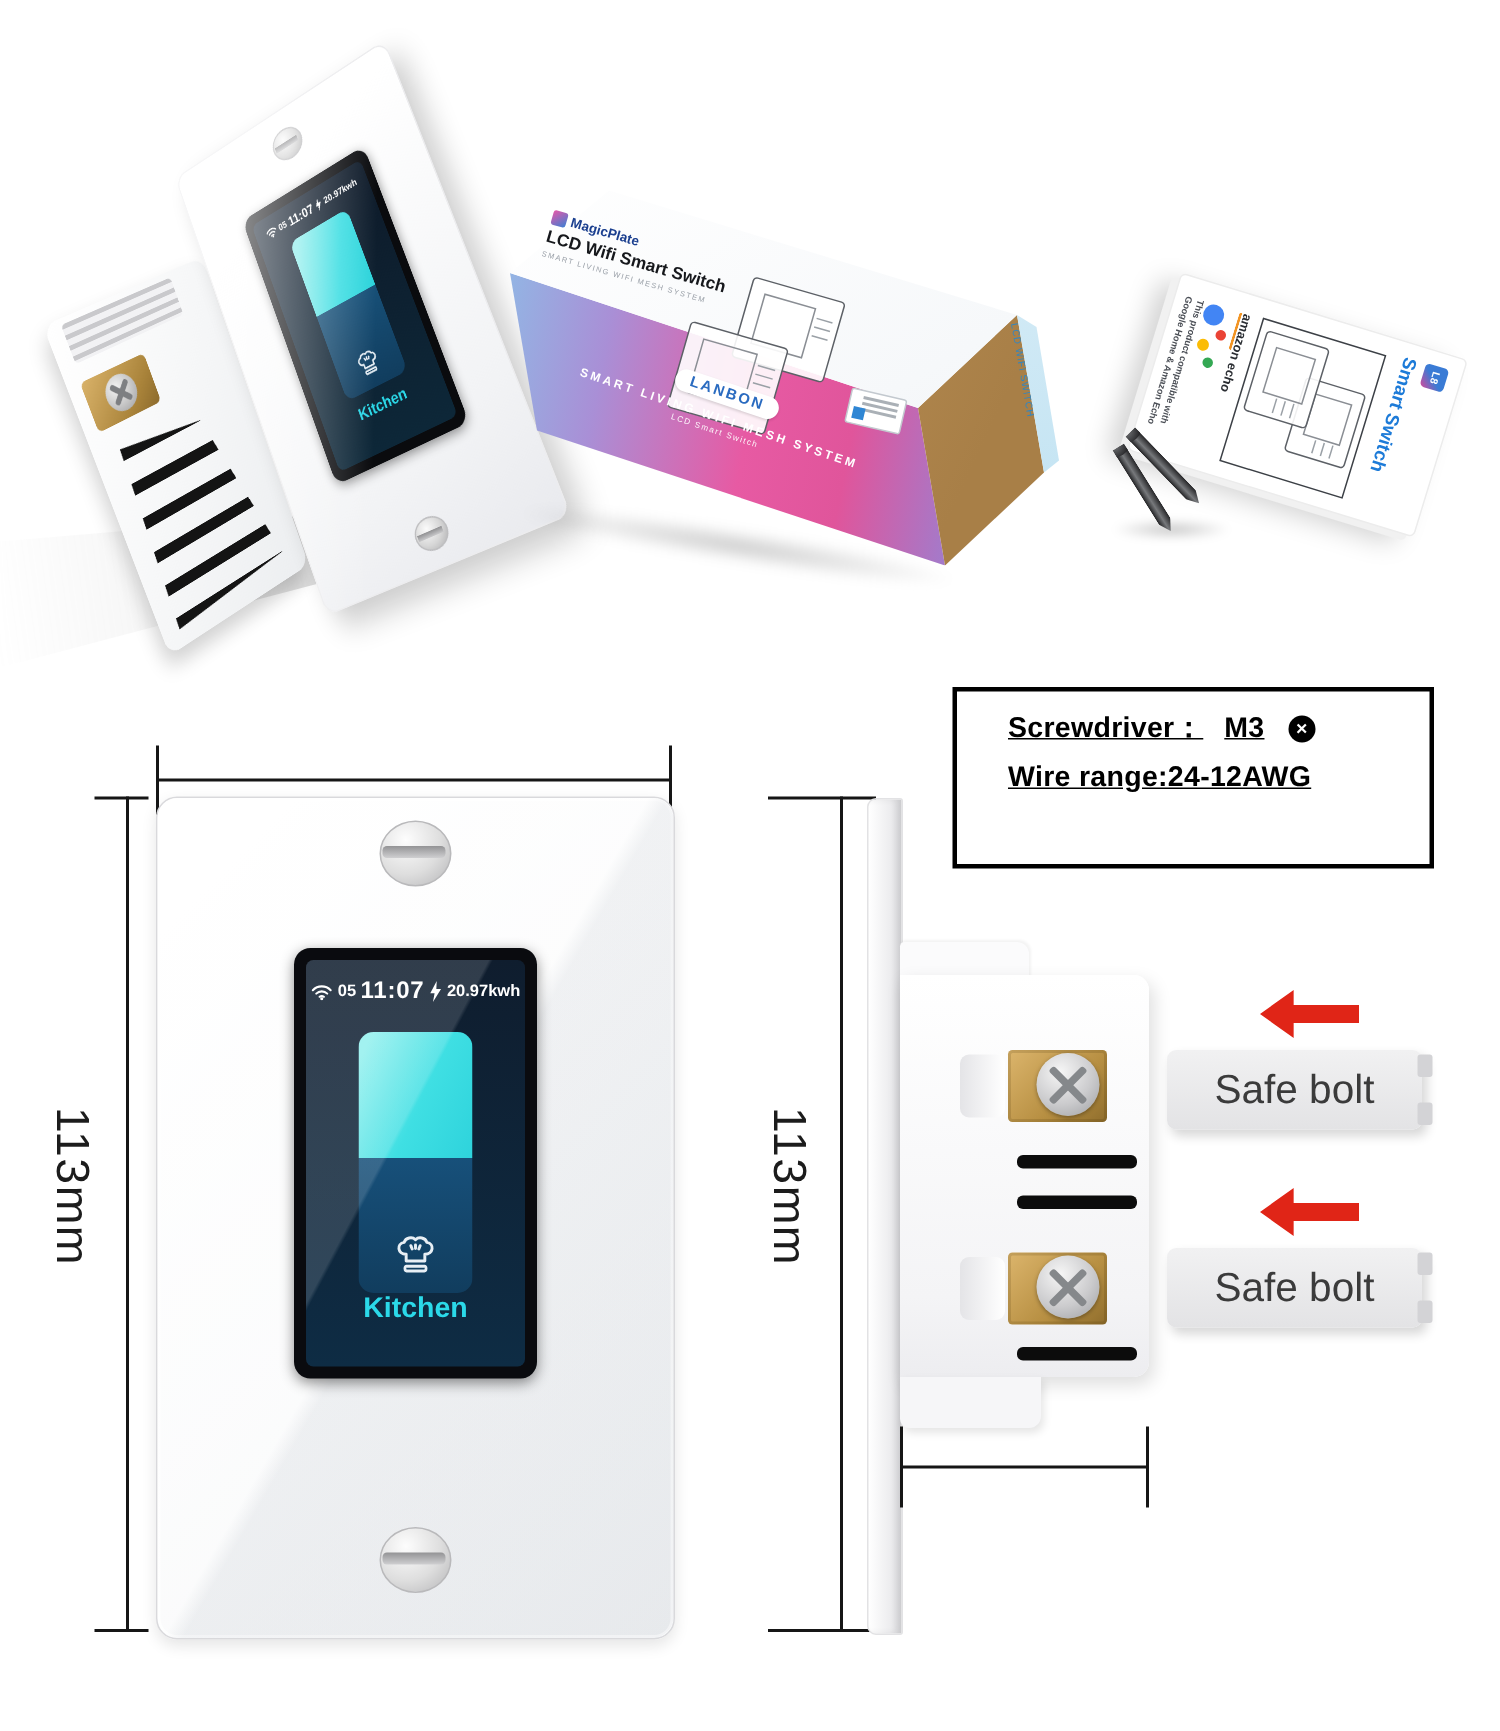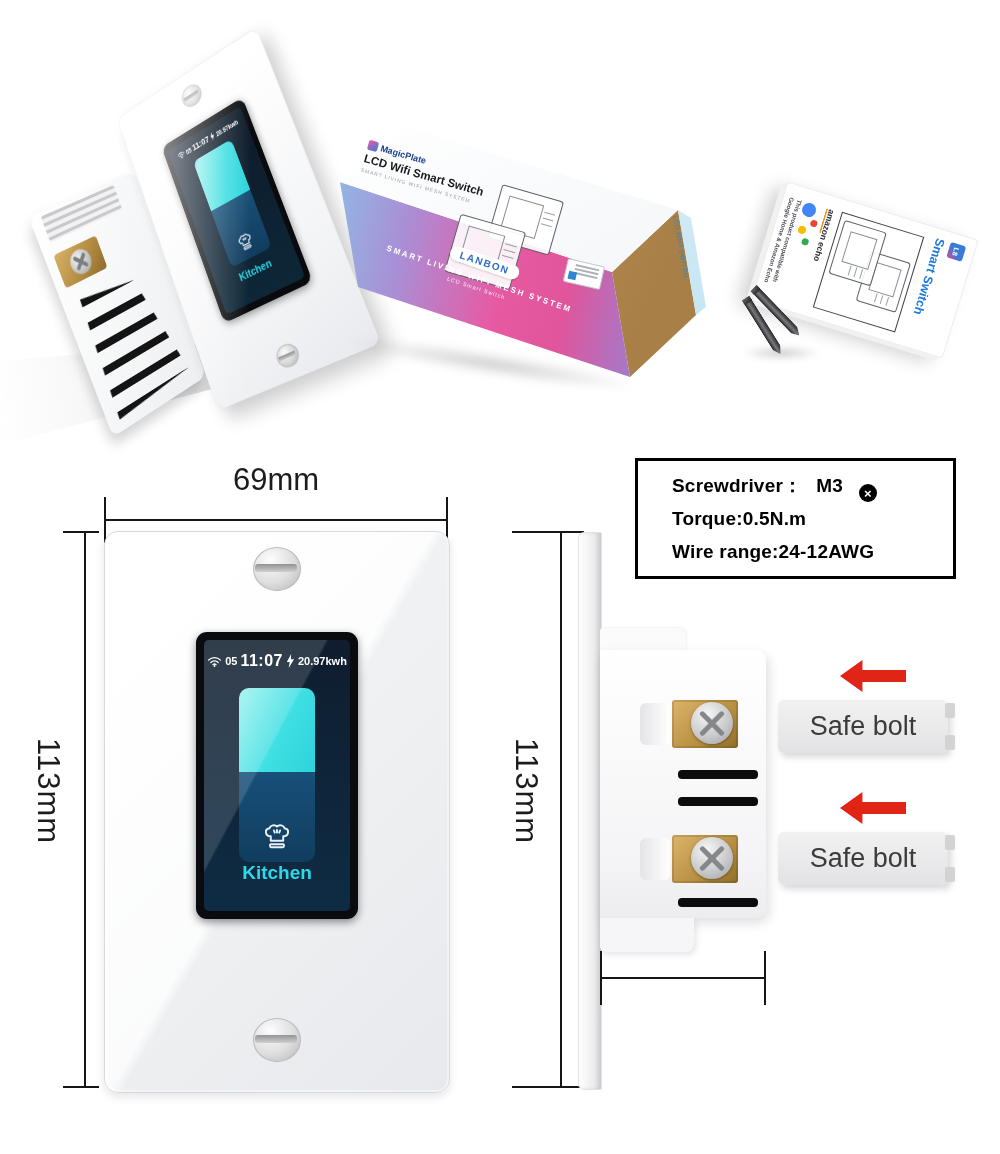--- a/index.html
+++ b/index.html
@@ -98,21 +98,21 @@
             background:linear-gradient(90deg,#202022,#77797c 45%,#232325);
             clip-path:polygon(0 0,100% 0,100% 88%,50% 100%,0 88%);}
   .hw-screw::before{content:"";position:absolute;left:-4px;top:-5px;width:17px;height:11px;border-radius:50%;
             background:radial-gradient(circle at 40% 35%,#6f7174,#1c1c1e 75%);}
   .screws-shadow{left:6px;top:178px;width:80px;height:14px;border-radius:50%;
             background:radial-gradient(ellipse,rgba(0,0,0,.22),rgba(0,0,0,0) 70%);filter:blur(3px);}
 
   
   .specs{left:635px;top:458px;width:321px;height:121px;border:3px solid #000;background:#fff;box-sizing:border-box;
          padding:8px 0 0 34px;}
-  .spec-line{font-size:19px;font-weight:600;color:#000;line-height:33px;letter-spacing:.2px;display:flex;align-items:flex-end;}
+  .spec-line{font-size:19px;font-weight:600;color:#000;line-height:33px;letter-spacing:.2px;display:flex;align-items:center;text-decoration:underline;}
   .m3{margin-left:14px;}
   .circle-x{margin-left:16px;width:18px;height:18px;border-radius:50%;background:#000;color:#fff;
             display:inline-flex;align-items:center;justify-content:center;font-size:13px;font-weight:bold;}
 
   
   .dim-label{font-size:31px;color:#1c1c1c;}
   .vlabel{writing-mode:vertical-rl;letter-spacing:1px;}
   .dline-h{height:2px;background:#161616;}
   .dline-v{width:2px;background:#161616;}
   .tick-v{position:absolute;width:2px;height:46px;background:#161616;top:-22px;}
@@ -286,25 +286,23 @@
     <div class="abs hw-screw" style="left:14px;top:120px;transform:rotate(-44deg);"></div>
     <div class="abs hw-screw" style="left:6px;top:130px;transform:rotate(-32deg);"></div>
   </div>
 
   <div class="abs specs">
     <div class="spec-line">
       <span>Screwdriver：</span>
       <span class="m3">M3</span>
       <span class="circle-x">×</span>
     </div>
-    <div class="spec-line">Torque:0.5N.m</div>
     <div class="spec-line">Wire range:24-12AWG</div>
   </div>
 
-  <div class="abs dim-label" style="left:104px;top:462px;width:344px;text-align:center;">69mm</div>
   <div class="abs dline-h" style="left:104px;top:519px;width:344px;">
     <span class="tick-v" style="left:0;"></span>
     <span class="tick-v" style="right:0;"></span>
   </div>
   <div class="abs dim-label vlabel" style="left:30px;top:738px;">113mm</div>
   <div class="abs dline-v" style="left:84px;top:531px;height:557px;">
     <span class="tick-h" style="left:-21px;top:0;width:36px;"></span>
     <span class="tick-h" style="left:-21px;bottom:0;width:36px;"></span>
   </div>
   <div class="abs fplate"></div>

